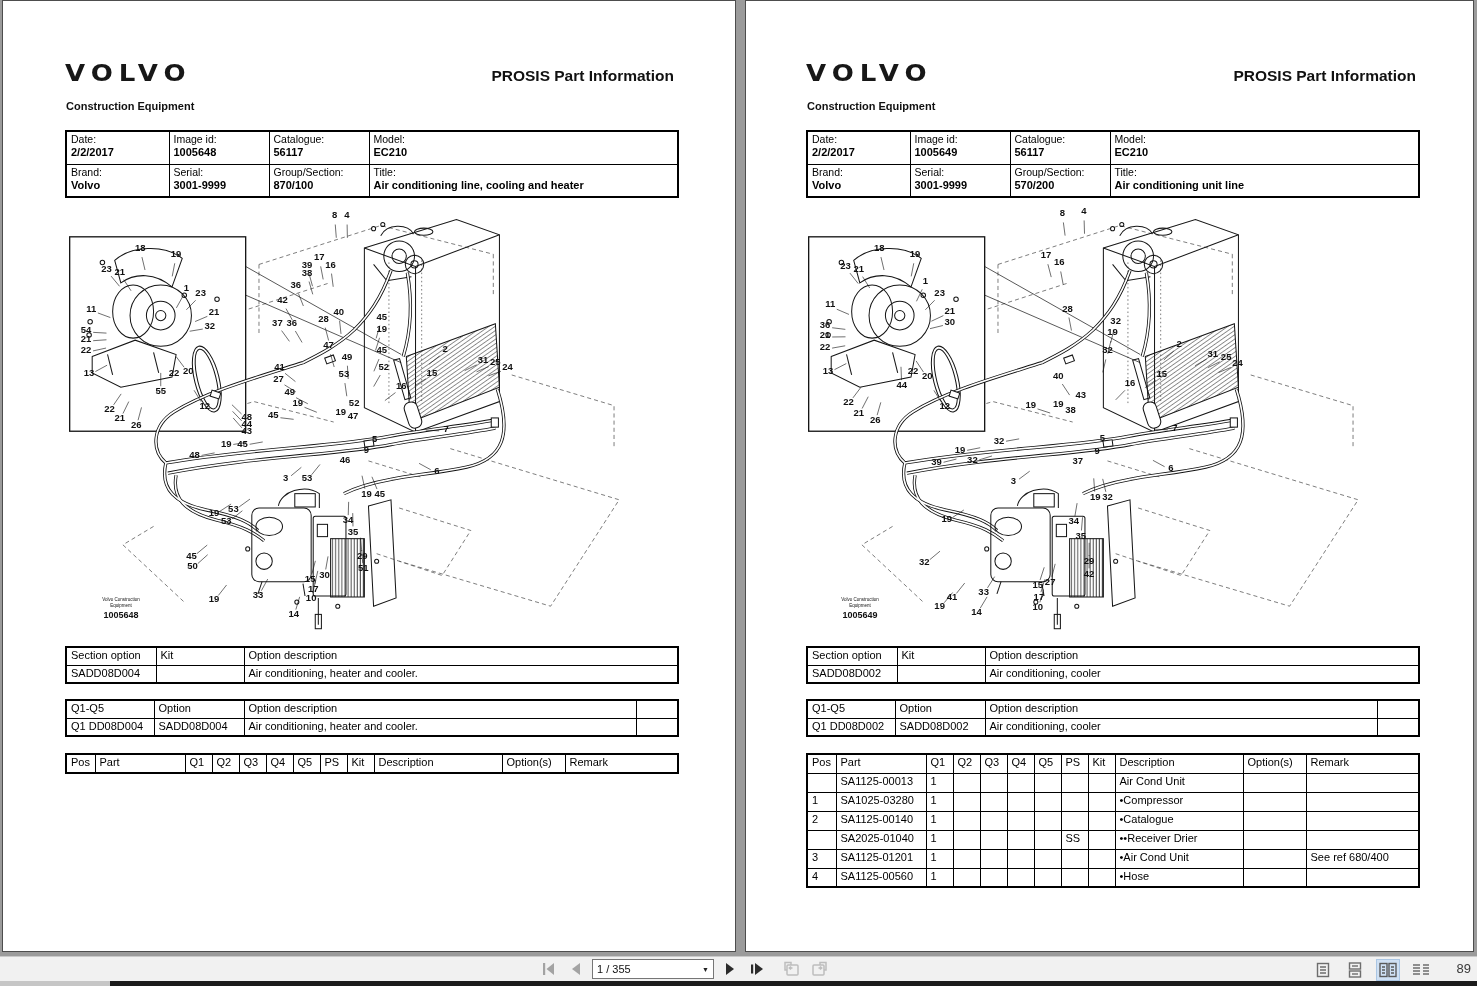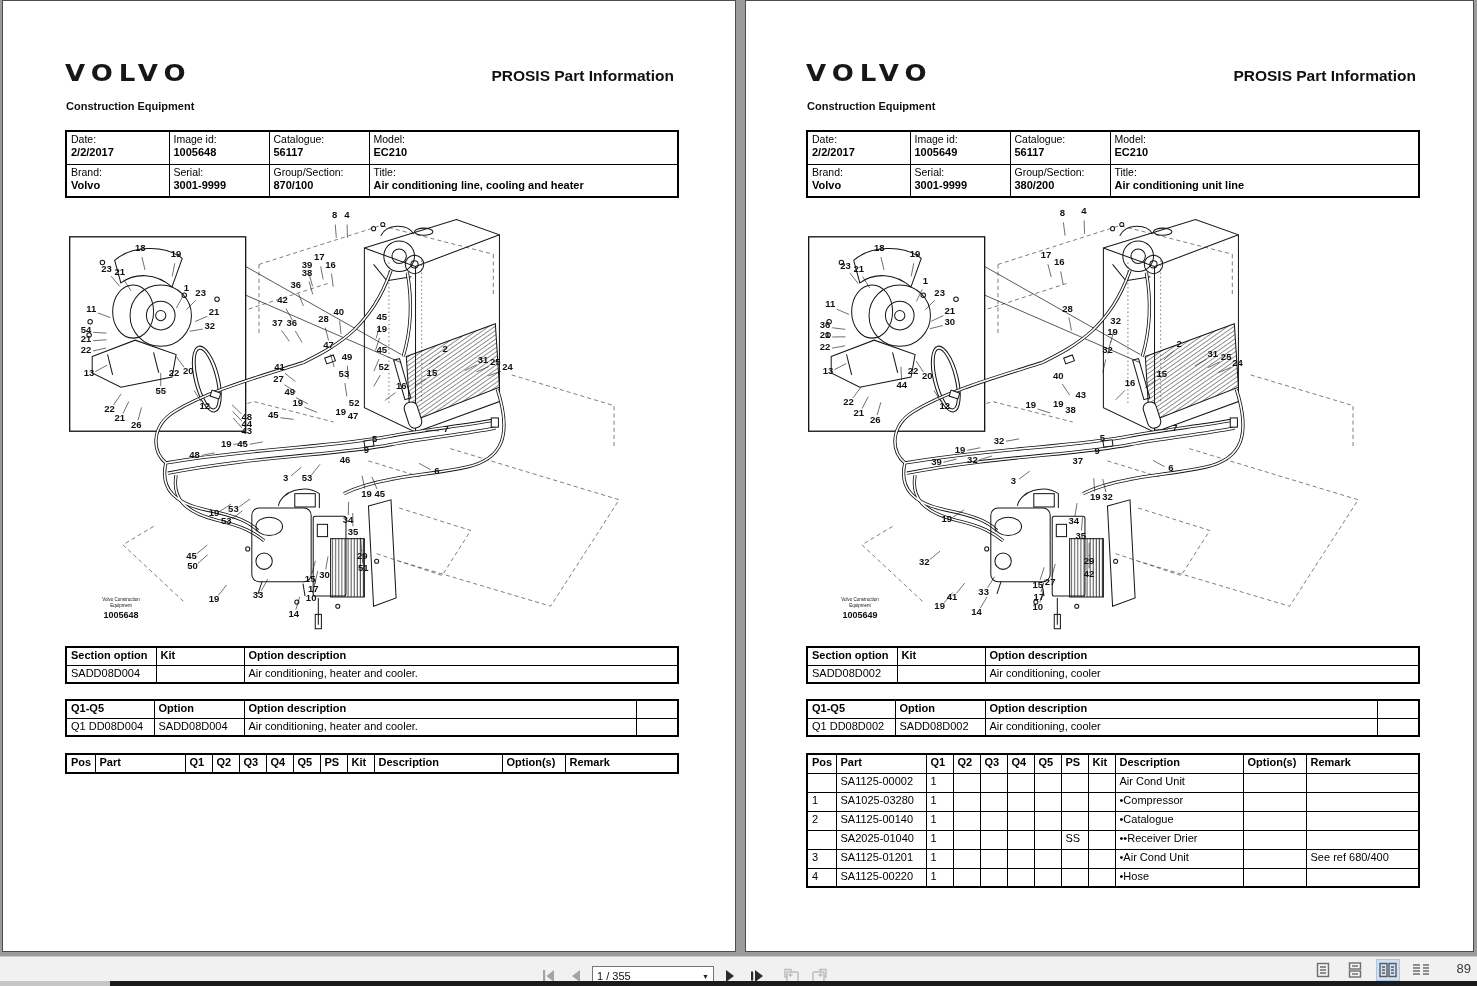--- a/index.html
+++ b/index.html
@@ -8,33 +8,33 @@
   #page0{left:2px;width:734px;}
   #page1{left:745px;width:729px;}
   .page *{box-sizing:border-box;}
   .abs{position:absolute;}
   .logo{font-family:"DejaVu Sans",sans-serif;font-weight:800;font-size:26px;letter-spacing:6px;color:#171717;transform:scaleY(.9);transform-origin:left top;}
   .subtitle{font-size:11px;font-weight:bold;color:#111;}
   .prosis{font-size:15.5px;font-weight:bold;color:#111;}
   table{border-collapse:collapse;table-layout:fixed;}
   .doc-table{position:absolute;width:612px;border:2px solid #000;}
   .doc-table td,.doc-table th{border:1px solid #000;font-size:11px;padding:1px 4px;text-align:left;vertical-align:top;overflow:hidden;white-space:nowrap;}
-  .doc-table th{font-weight:bold;}
+  .doc-table th{font-weight:normal;}
   .info-table td{height:33px;}
   .cell-label{font-size:10.5px;font-weight:normal;line-height:1.25;}
   .cell-value{font-size:11px;font-weight:bold;line-height:1.2;}
   .opt-table td,.opt-table th{height:18px;}
   .parts-table td,.parts-table th{height:19px;}
   .fig-credit{text-align:center;color:#111;}
   .fig-credit .tiny{font-size:4.5px;line-height:1.3;}
   .fig-credit .fid{font-size:9px;font-weight:bold;margin-top:1px;}
   .figure-svg{position:absolute;}
   
   .toolbar{position:absolute;left:0;top:956px;width:1477px;height:25px;background:#f1f1f1;border-top:1px solid #c9c9c9;}
-  .navbox{position:absolute;left:538px;top:2px;display:flex;align-items:center;gap:5px;margin-top:7px;}
+  .navbox{position:absolute;left:538px;top:2px;display:flex;align-items:center;gap:5px;}
   .tbtn{width:22px;height:20px;display:flex;align-items:center;justify-content:center;}
   .pagebox{width:112px;height:18px;background:#fff;border:1px solid #767676;font-size:11px;color:#111;display:flex;align-items:center;padding:0 4px;justify-content:space-between;}
   .caret{font-size:7px;color:#222;}
   .layoutbox{position:absolute;right:45px;top:2px;display:flex;align-items:center;gap:10px;}
   .licon{width:22px;height:20px;display:flex;align-items:center;justify-content:center;}
   .licon.sel{background:#cfe0f3;border:1px solid #aac6e4;}
   .zoomtxt{position:absolute;right:6px;top:4px;font-size:13px;color:#3a3a3a;}
   .bottom-strip{position:absolute;left:0;top:981px;width:1477px;height:5px;background:#1b1b1b;}
   .bottom-strip .lt{position:absolute;left:0;top:0;width:110px;height:5px;background:#c6c6c6;}
   .hiddefs{position:absolute;width:0;height:0;overflow:hidden;}
@@ -502,21 +502,21 @@
         <td>
               <div class="cell-label">Brand:</div>
               <div class="cell-value">Volvo</div>
             </td>
         <td>
               <div class="cell-label">Serial:</div>
               <div class="cell-value">3001-9999</div>
             </td>
         <td>
               <div class="cell-label">Group/Section:</div>
-              <div class="cell-value">380/200</div>
+              <div class="cell-value">570/200</div>
             </td>
         <td>
               <div class="cell-label">Title:</div>
               <div class="cell-value">Air conditioning unit line</div>
             </td>
       </tr>
     </tbody>
       </table>
 
     <svg class="figure-svg" style="left:54px;top:200px;" width="574" height="440" viewBox="0 0 560 430">
@@ -727,21 +727,21 @@
             <th>PS</th>
             <th>Kit</th>
             <th>Description</th>
             <th>Option(s)</th>
             <th>Remark</th>
           </tr>
         </thead>
       <tbody>
           <tr>
             <td></td>
-            <td>SA1125-00002</td>
+            <td>SA1125-00013</td>
             <td>1</td>
             <td></td>
             <td></td>
             <td></td>
             <td></td>
             <td></td>
             <td></td>
             <td>Air Cond Unit</td>
             <td></td>
             <td></td>
@@ -797,21 +797,21 @@
             <td></td>
             <td></td>
             <td></td>
             <td></td>
             <td>•Air Cond Unit</td>
             <td></td>
             <td>See ref 680/400</td>
           </tr>
           <tr>
             <td>4</td>
-            <td>SA1125-00220</td>
+            <td>SA1125-00560</td>
             <td>1</td>
             <td></td>
             <td></td>
             <td></td>
             <td></td>
             <td></td>
             <td></td>
             <td>•Hose</td>
             <td></td>
             <td></td>

